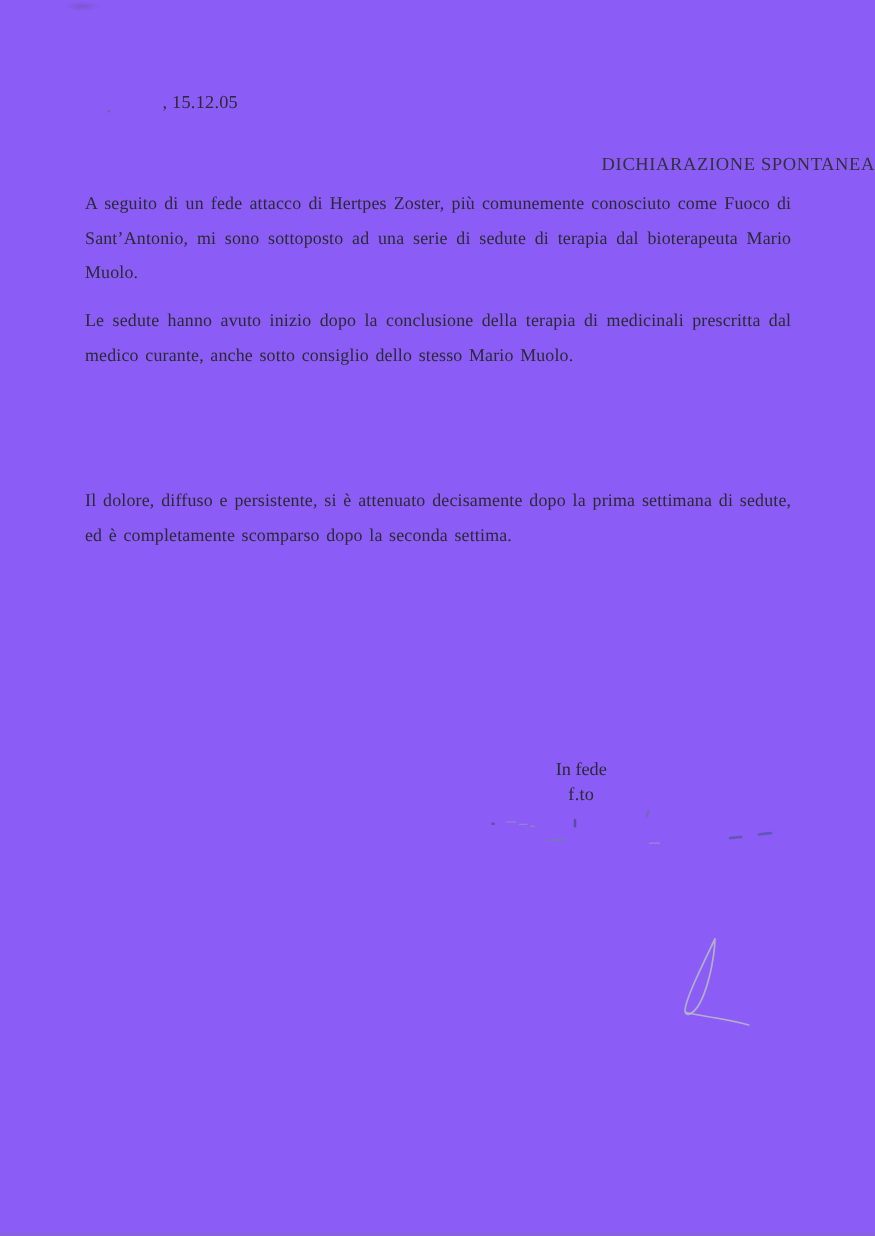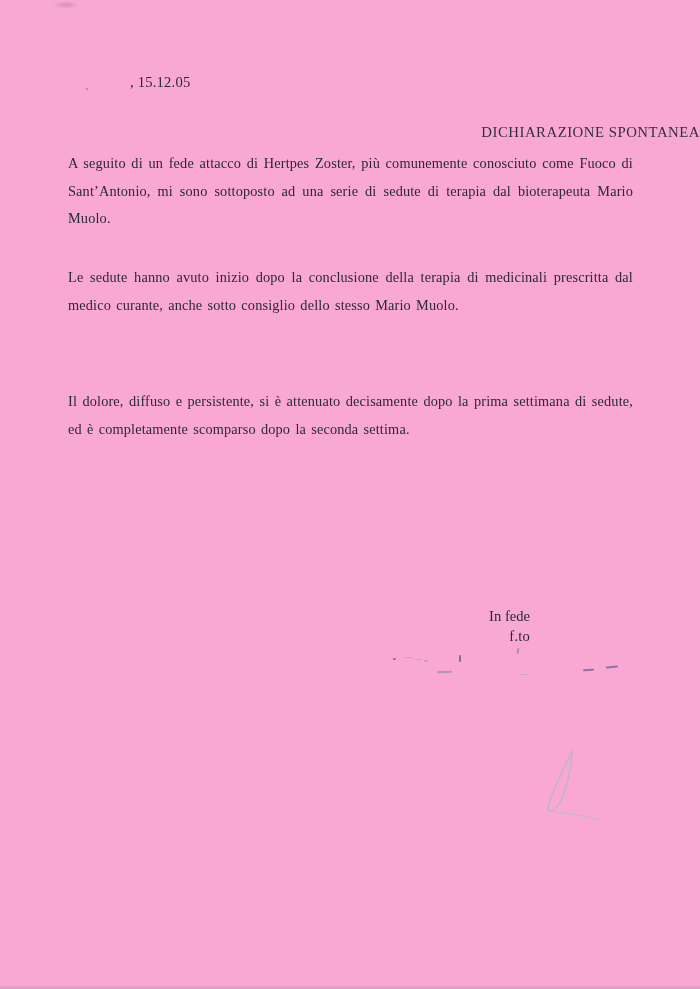--- a/index.html
+++ b/index.html
@@ -1,21 +1,21 @@
 <!DOCTYPE html>
 <html><head>
 <meta charset="utf-8">
 <style>
   html, body { margin: 0; padding: 0; background: #e9e9e9; }
   .page {
     position: relative;
     width: 700px;
     height: 989px;
     margin: 0 auto;
-    background: #f9a8d4;
+    background: #8b5cf6;
     overflow: hidden;
     font-family: "Liberation Serif", "DejaVu Serif", serif;
     color: #2a2a33;
   }
   .scan-smudge {
     position: absolute;
     left: 52px; top: 1px;
     width: 28px; height: 8px;
     border-radius: 50%;
     background: radial-gradient(ellipse at center, rgba(70,70,78,0.22), rgba(70,70,78,0) 70%);
@@ -48,29 +48,29 @@
     left: 68px;
     width: 565px;
     font-size: 14.3px;
     line-height: 27.5px;
     letter-spacing: 0.15px;
     text-align: justify;
     text-align-last: left;
     word-spacing: 1.5px;
   }
   .p1 { top: 150px; }
-  .p2 { top: 264px; }
+  .p2 { top: 244px; }
   .p3 { top: 304px; }
   .p4 { top: 388px; }
   .p5 { top: 465px; }
   .closing {
     position: absolute;
     left: 400px; top: 606px;
     width: 130px;
-    text-align: right;
+    text-align: center;
     font-size: 14.6px;
     line-height: 20px;
   }
   .closing .fto { letter-spacing: 0.2px; }
   .sig-mark { position: absolute; border-radius: 1px; }
   .m-a { left:393px; top:658px; width:3px;  height:2px;   background:#3d4670; opacity:.55; }
   .m-b1{ left:405px; top:657px; width:8px;  height:1.2px; background:#9aa0ae; opacity:.6; }
   .m-b2{ left:415px; top:659px; width:7px;  height:1.2px; background:#9aa0ae; opacity:.55; }
   .m-c { left:424px; top:660px; width:4px;  height:1.5px; background:#8b92a2; opacity:.55; }
   .m-d { left:459px; top:655px; width:1.5px;height:7px;   background:#3b4268; opacity:.6; }

